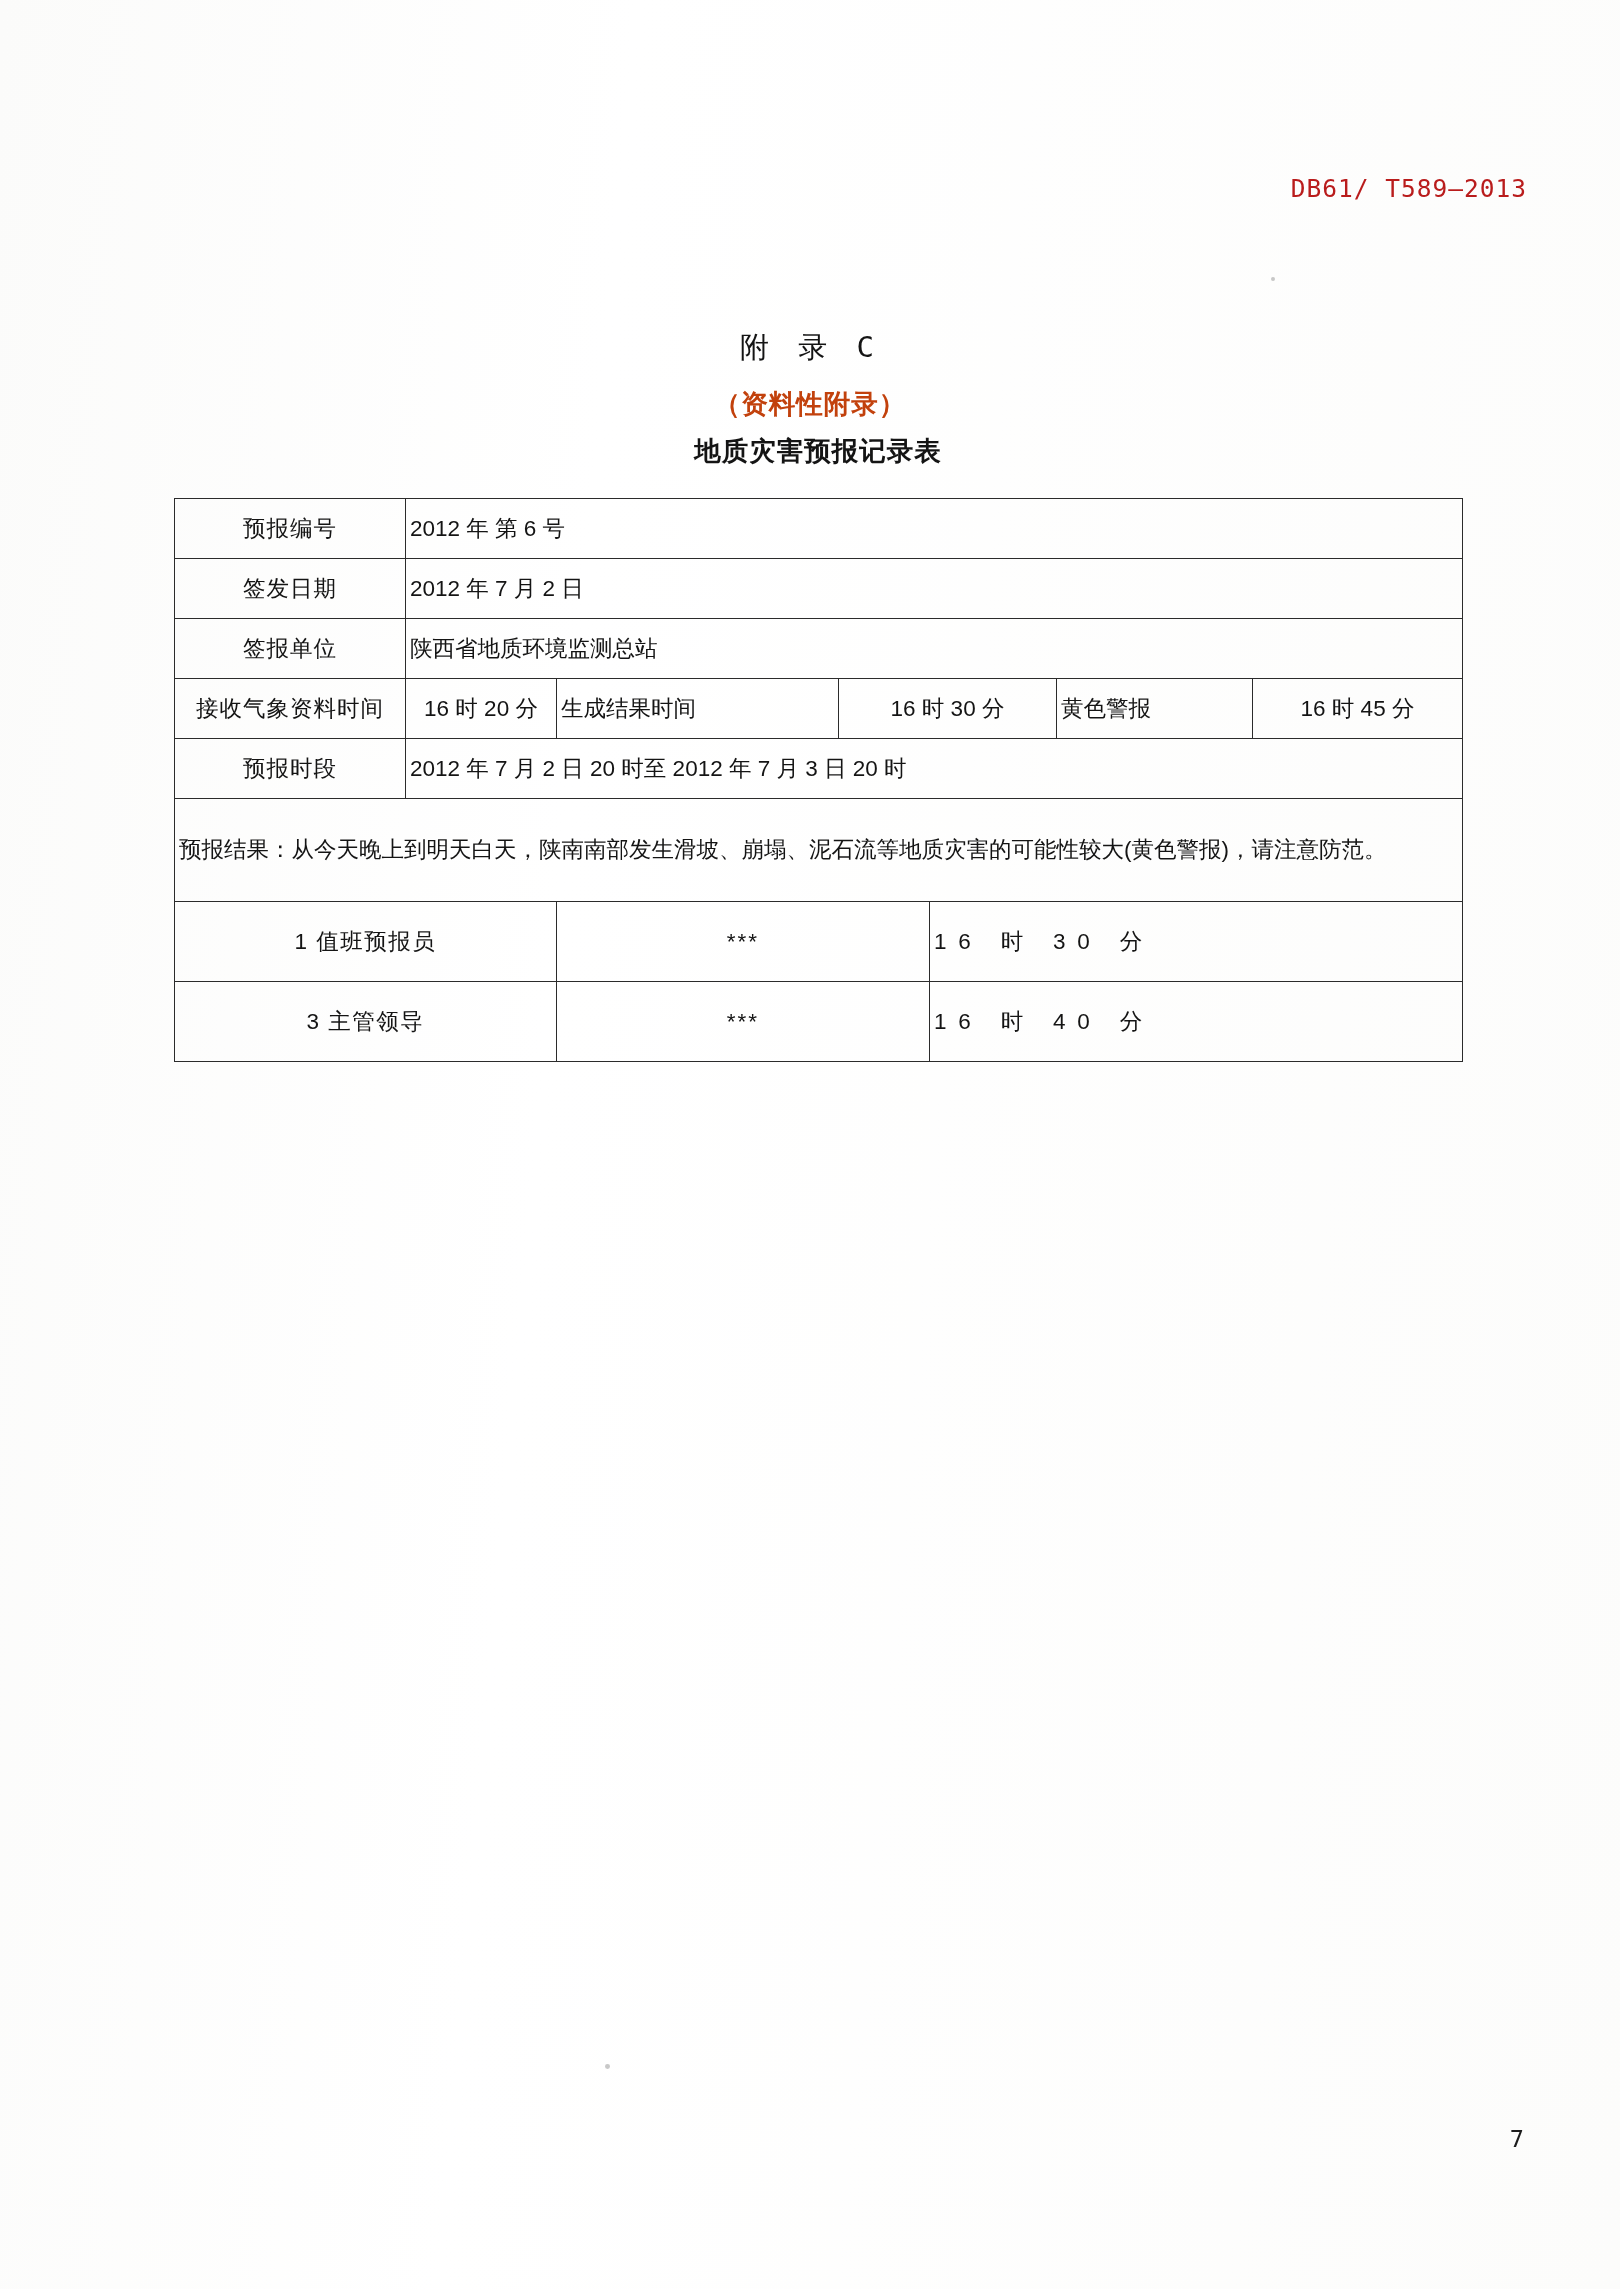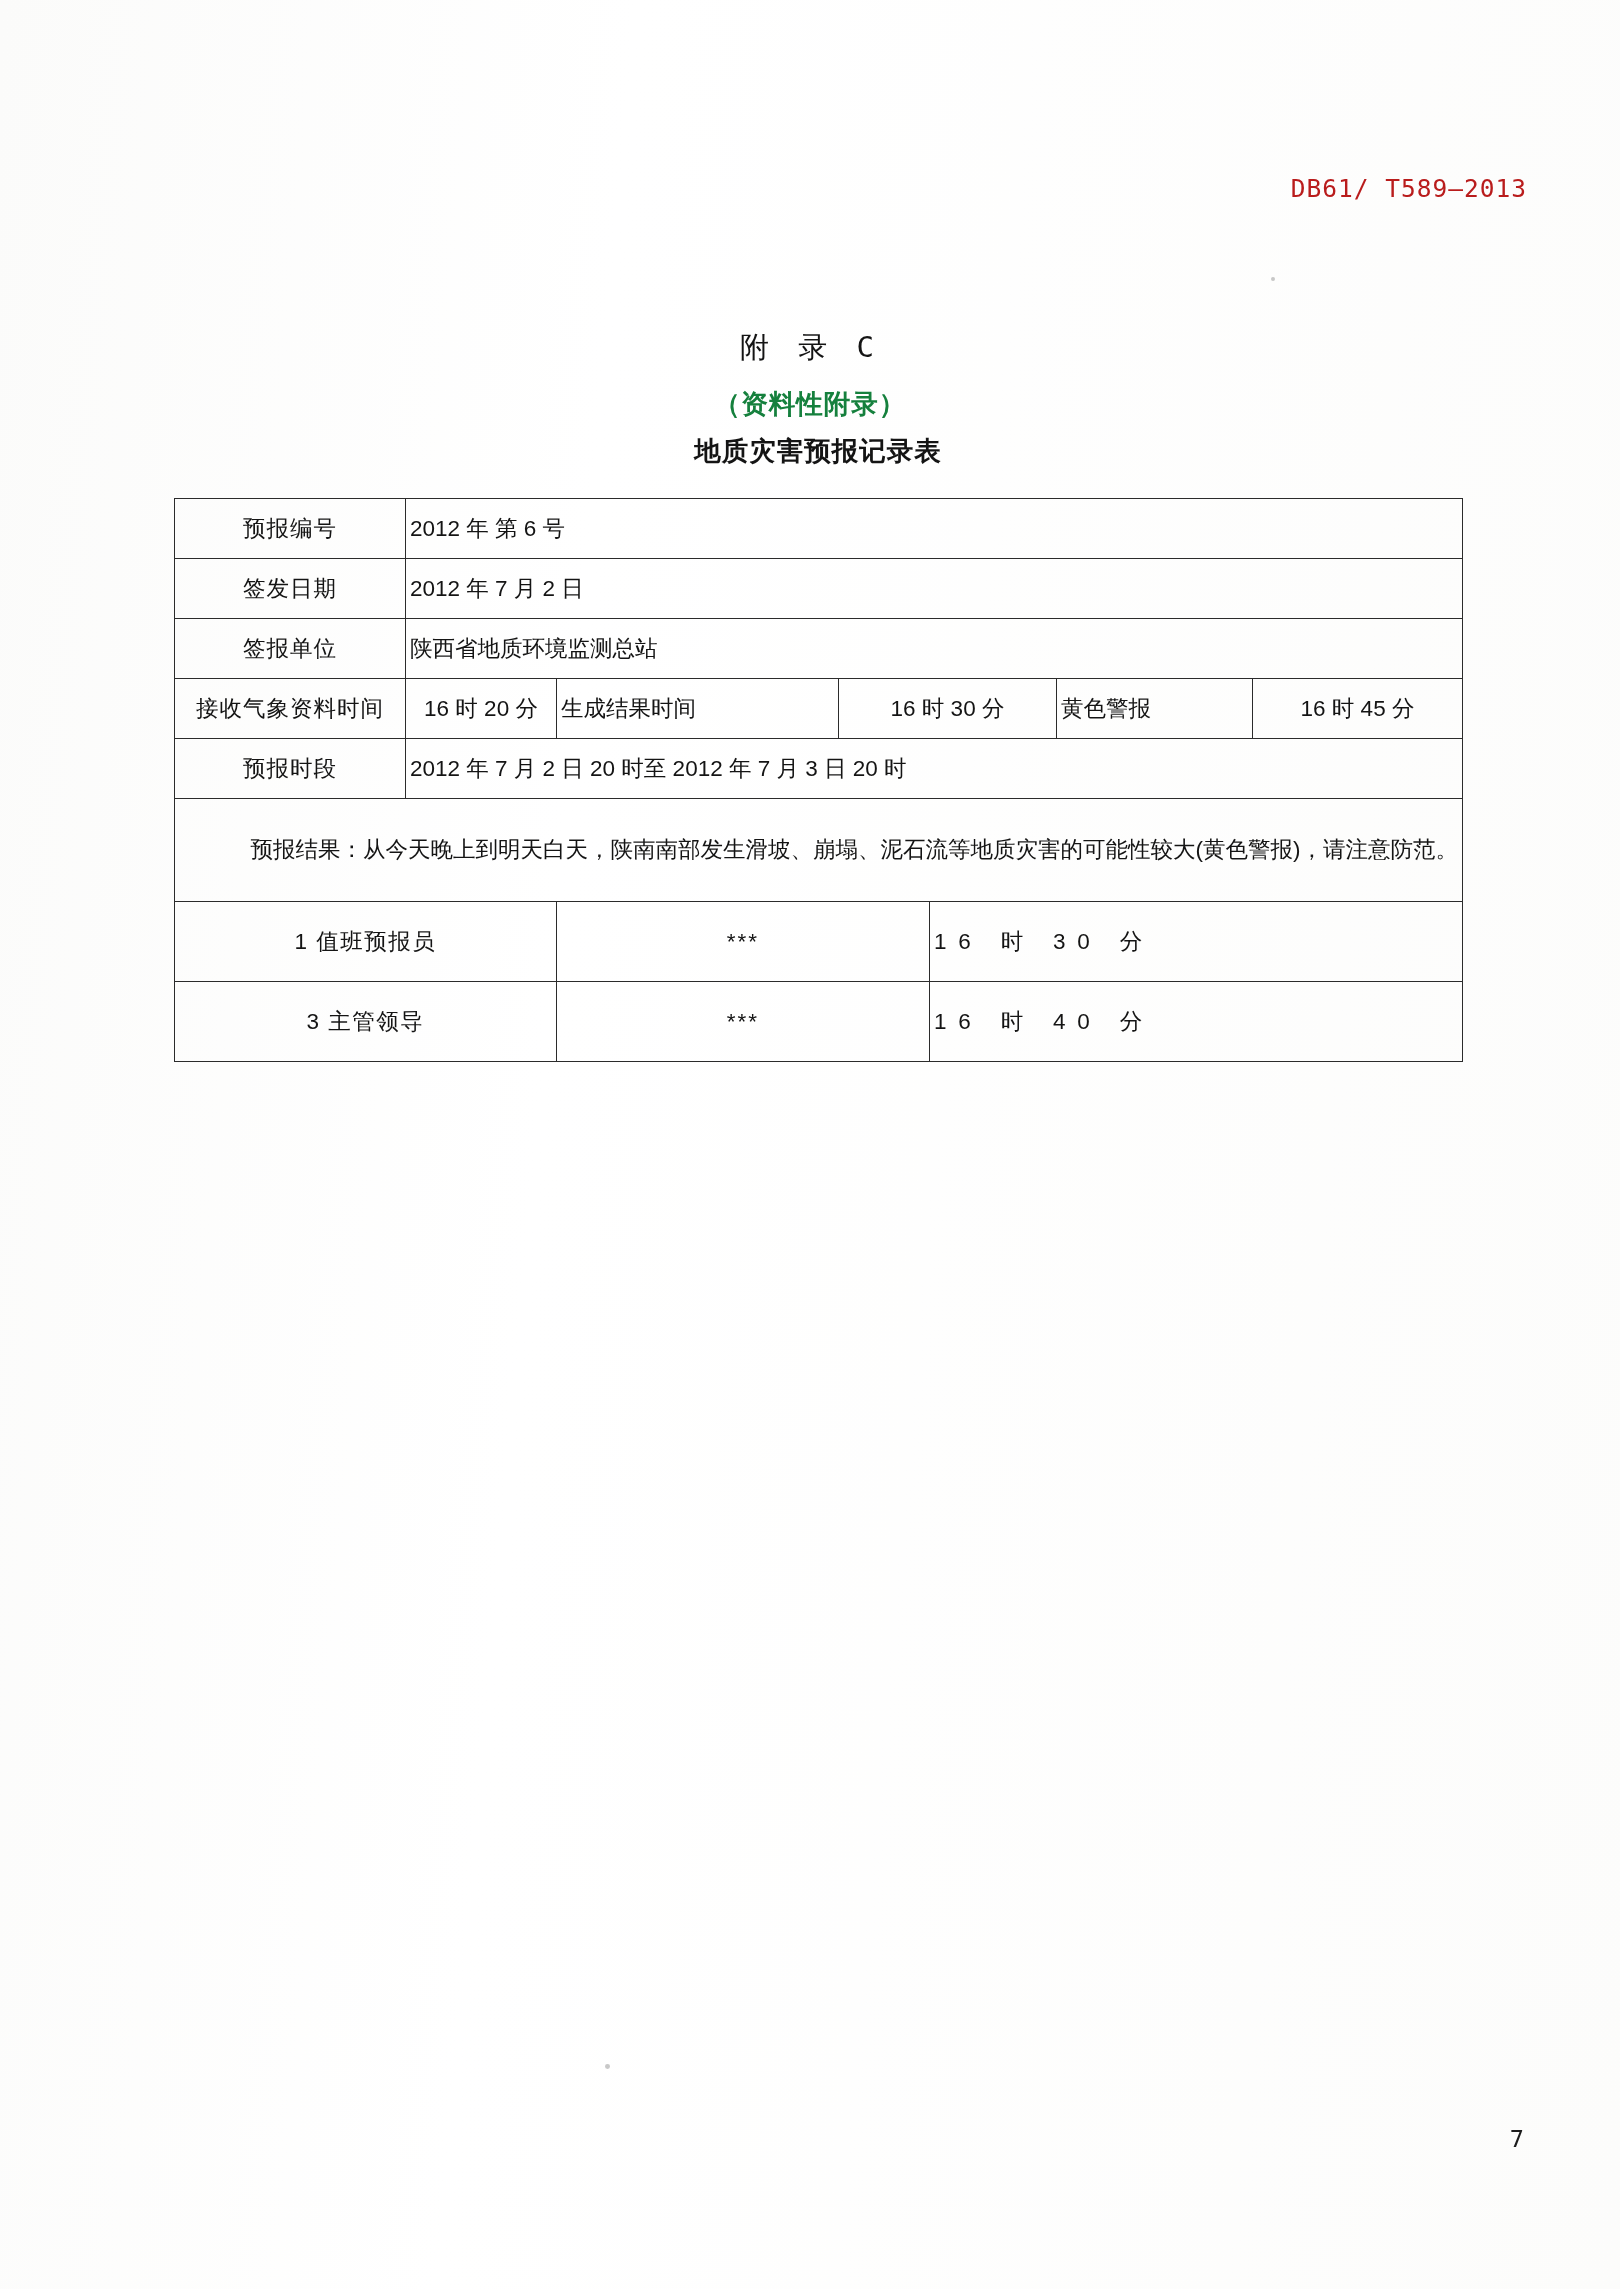--- a/index.html
+++ b/index.html
@@ -52,21 +52,21 @@
     font-size: 29px;
     letter-spacing: 5.9px;
     color: #141414;
     margin-bottom: 17.6px;
   }
   .title-sub {
     font-family: "Liberation Sans", sans-serif;
     font-size: 26.5px;
     font-weight: 700;
     letter-spacing: 1px;
-    color: #15803d;
+    color: #c2410c;
     margin-bottom: 11.8px;
   }
   .title-sub2 {
     font-family: "Liberation Sans", sans-serif;
     font-size: 26.5px;
     font-weight: 700;
     letter-spacing: 1px;
     color: #141414;
     margin-left: 16px;
   }
@@ -115,21 +115,21 @@
   }
   .val-center-cn {
     text-align: left;
     font-family: "Liberation Sans", sans-serif;
     font-size: 22.5px;
   }
   .result-cell {
     padding: 13.7px 15.7px 15.7px 13.7px;
     line-height: 1.75;
     font-size: 22px;
-    text-align: right;
+    text-align: left;
     font-family: "Liberation Sans", sans-serif;
     border-radius: 22px;
   }
   .sign-row td {
     height: 71px;
   }
   .sign-name {
     text-align: center;
     letter-spacing: 1.5px;
   }

